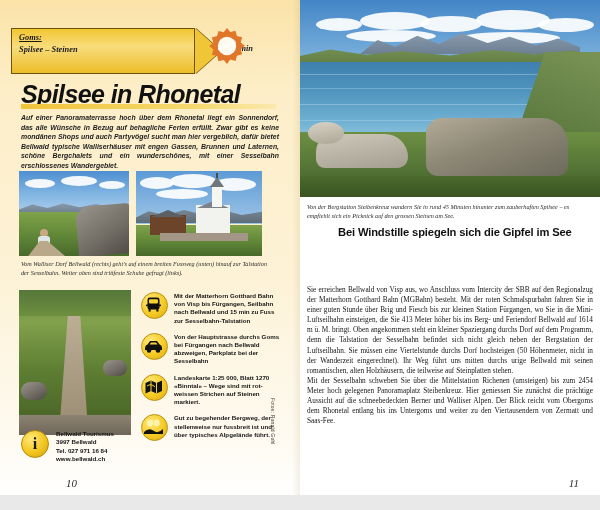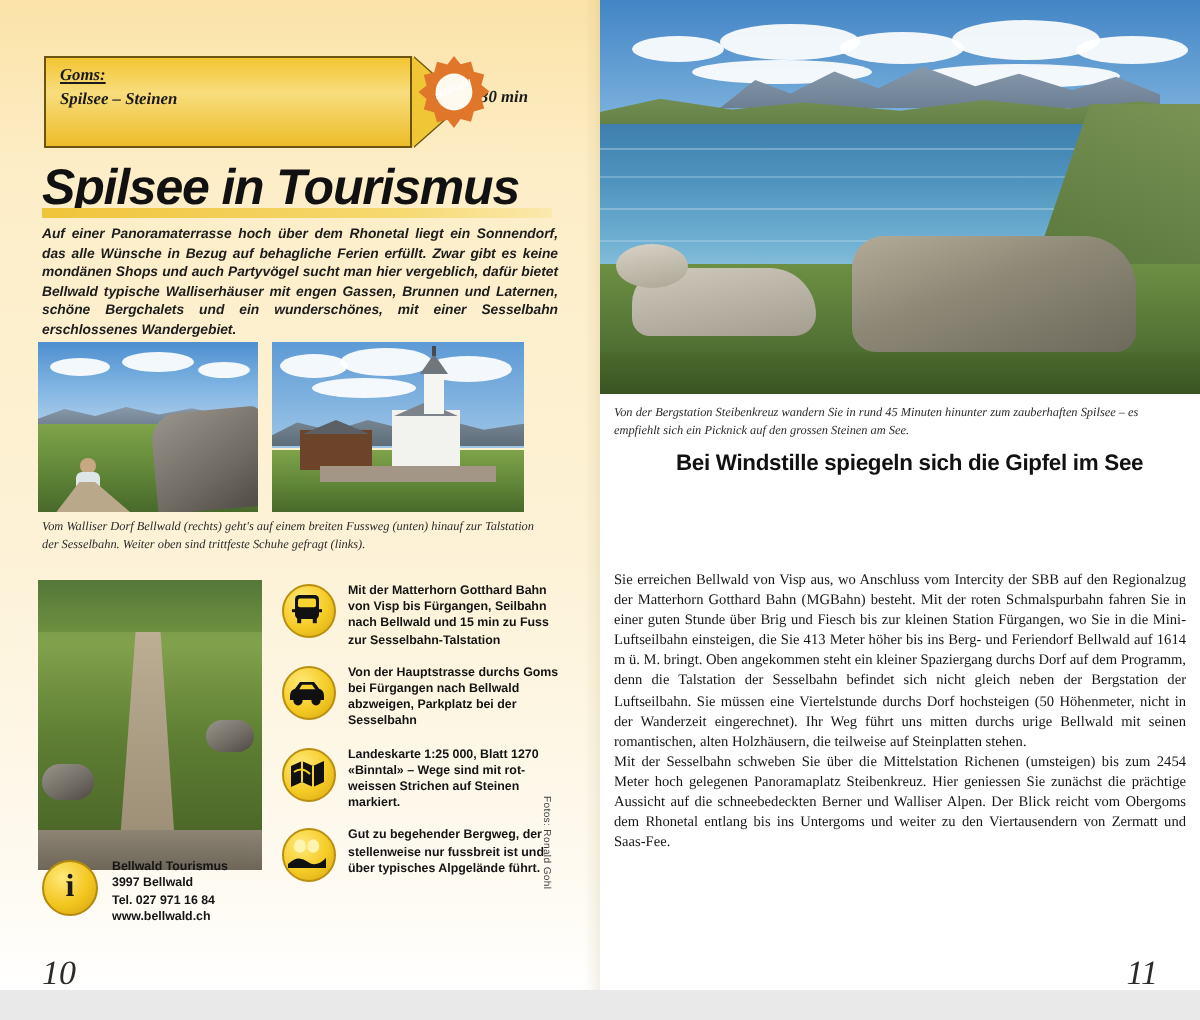--- a/index.html
+++ b/index.html
@@ -14,21 +14,21 @@
   .page-left{
     position:absolute;left:0;top:0;width:300px;height:495px;
     background:linear-gradient(180deg,#fbe3a8 0%,#fdeec8 18%,#fdf2d6 55%,#fefaf0 88%,#ffffff 100%);
   }
   .page-left:after{
     content:"";position:absolute;right:0;top:0;width:8px;height:100%;
     background:linear-gradient(90deg,rgba(0,0,0,0) 0%,rgba(140,110,40,.10) 100%);
   }
 
   
-  .banner-wrap{position:absolute;left:22px;top:28px;width:250px;height:50px;}
+  .banner-wrap{position:absolute;left:11px;top:28px;width:250px;height:50px;}
   .arrow{
     position:absolute;left:0;top:0;width:184px;height:46px;
     background:linear-gradient(180deg,#f2c531 0%,#f8dd7d 40%,#edbc28 100%);
     border:1px solid #6b5410;
     box-sizing:border-box;
   }
   .arrow-head{
     position:absolute;left:184px;top:0;width:0;height:0;
     border-top:23px solid transparent;border-bottom:23px solid transparent;
     border-left:26px solid #f0c636;
@@ -120,21 +120,21 @@
   .body-right{
     position:absolute;left:307px;top:245px;width:286px;
     font-family:"Liberation Serif",serif;
     font-size:7.3px;line-height:10.1px;color:#161616;text-align:justify;margin-top:40px;
   }
   .body-right p{margin:0 0 0 0;}
 
   
   .footer{position:absolute;left:0;top:495px;width:600px;height:15px;background:#e9e9ea;}
   .pg{position:absolute;top:477px;font-family:"Liberation Serif",serif;font-style:italic;
-    font-size:17px;color:#2b2b2b;}
+    font-size:11px;color:#2b2b2b;margin-left:45px;}
   .pg-l{left:21px;} .pg-r{right:21px;}
 
   
   .sky{position:absolute;left:0;top:0;width:100%;height:55%;
     background:linear-gradient(180deg,#4e8fd0 0%,#7fb4e2 45%,#bcd6ee 100%);}
   .cloud{position:absolute;background:rgba(255,255,255,.92);border-radius:50%;}
   .ridge{position:absolute;background:#6d7c8c;}
   .grass{position:absolute;left:0;bottom:0;width:100%;background:linear-gradient(180deg,#7fa34a 0%,#5d8336 60%,#48692a 100%);}
   .rock{position:absolute;background:linear-gradient(150deg,#9a958c 0%,#6f6a62 60%,#4d4943 100%);}
   .water{position:absolute;left:0;width:100%;background:linear-gradient(180deg,#3f7fae 0%,#4e93bd 35%,#6fb0d2 75%,#8fc4dd 100%);}
@@ -159,21 +159,21 @@
     <div class="gear">
       <svg width="44" height="44" viewBox="0 0 44 44" aria-hidden="true">
         <g fill="#e0762a">
           <path d="M22 2 l3.3 4.1 5.2-1.4 1.4 5.2 5.2 1.4-1.4 5.2 4.1 3.3-4.1 3.3 1.4 5.2-5.2 1.4-1.4 5.2-5.2-1.4L22 38l-3.3-4.1-5.2 1.4-1.4-5.2-5.2-1.4 1.4-5.2L4.2 20l4.1-3.3-1.4-5.2 5.2-1.4 1.4-5.2 5.2 1.4z"></path>
         </g>
         <circle cx="22" cy="20" r="9.2" fill="#fefaf0"></circle>
       </svg>
       <div class="gear-label">rollstuhl</div>
     </div>
 
-    <h1 class="title">Spilsee in Tourismus</h1>
+    <h1 class="title">Spilsee in Rhonetal</h1>
     <div class="title-rule"></div>
 
     <div class="intro">Auf einer Panoramaterrasse hoch über dem Rhonetal liegt ein Sonnendorf, das alle Wünsche in Bezug auf behagliche Ferien erfüllt. Zwar gibt es keine mondänen Shops und auch Partyvögel sucht man hier vergeblich, dafür bietet Bellwald typische Walliserhäuser mit engen Gassen, Brunnen und Laternen, schöne Bergchalets und ein wunderschönes, mit einer Sesselbahn erschlossenes Wandergebiet.</div>
 
     <div class="photo ph-hiker">
       <div class="sky" style="height:58%"></div>
       <div class="cloud" style="left:6px;top:8px;width:30px;height:9px;"></div>
       <div class="cloud" style="left:42px;top:5px;width:36px;height:10px;"></div>
       <div class="cloud" style="left:80px;top:10px;width:26px;height:8px;"></div>
       <div class="ridge" style="left:0;top:30px;width:110px;height:14px;background:linear-gradient(180deg,#8fa0b1,#6b7b8c);clip-path:polygon(0 60%,12% 25%,26% 50%,40% 18%,55% 45%,70% 22%,85% 48%,100% 30%,100% 100%,0 100%);"></div>

